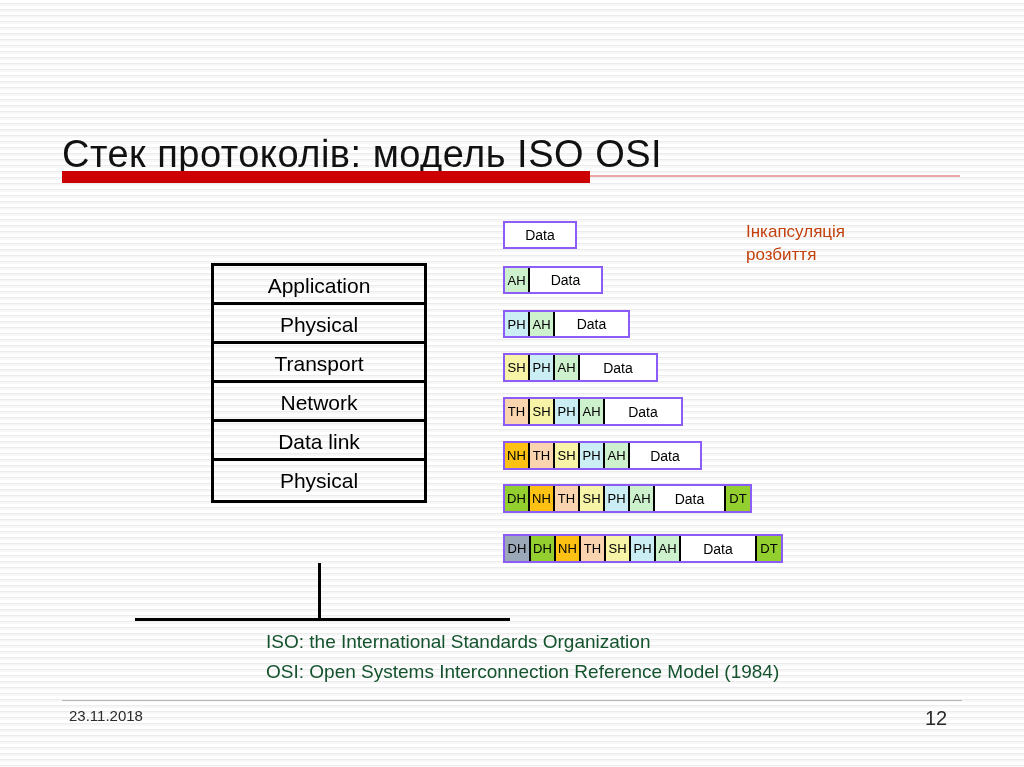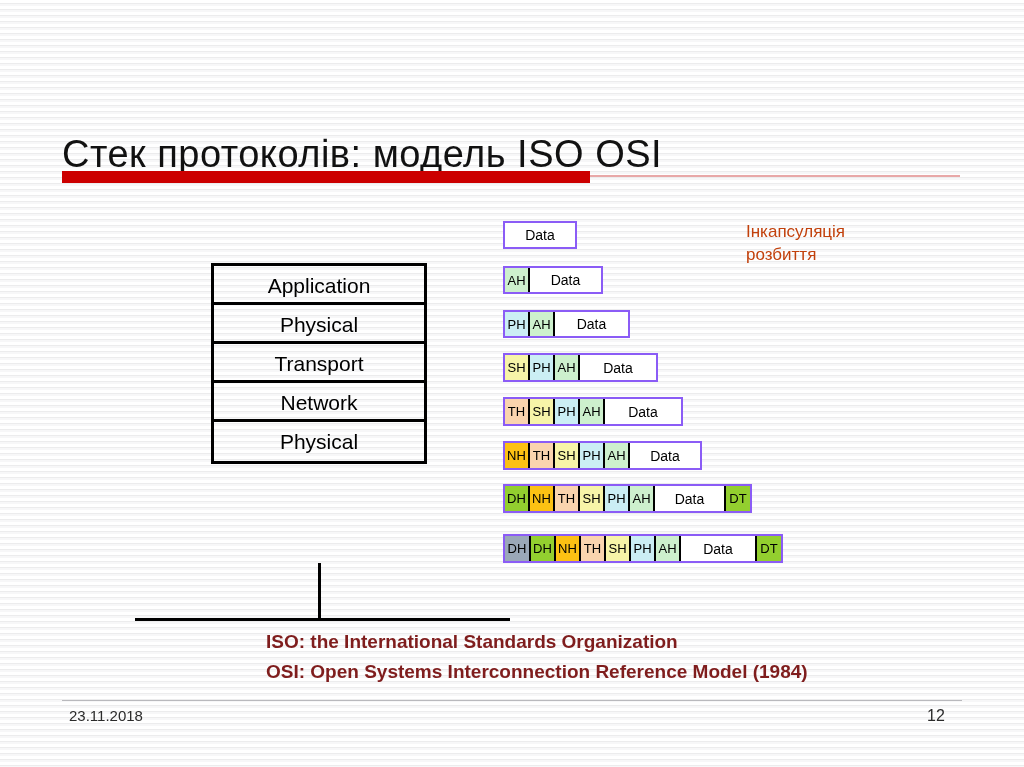--- a/index.html
+++ b/index.html
@@ -138,23 +138,22 @@
     color: #c2410c;
   }
 
   
   #captions {
     position: absolute;
     left: 266px;
     top: 627px;
     font-size: 19px;
     line-height: 30px;
-    color: #7f1d1d;
-    white-space: nowrap;
-    font-weight: bold;
+    color: #14532d;
+    white-space: nowrap;
   }
 
   
   #footer-rule {
     position: absolute;
     left: 62px;
     top: 700px;
     width: 900px;
     height: 1px;
     background: #b9b9bd;
@@ -165,36 +164,37 @@
     top: 707px;
     font-size: 15px;
     color: #2b2b2b;
   }
   #footer-page {
     position: absolute;
     left: 912px;
     top: 707px;
     width: 48px;
     text-align: center;
-    font-size: 16px;
+    font-size: 20px;
     color: #2b2b2b;
   }
 </style>
 </head>
 <body>
 
 <h1 id="slide-title">Стек протоколів: модель ISO OSI</h1>
 <div id="title-rule-thin"></div>
 <div id="title-rule-thick"></div>
 
 <div id="osi-stack">
     <div class="osi-layer">Application</div>
     <div class="osi-layer">Physical</div>
     <div class="osi-layer">Transport</div>
     <div class="osi-layer">Network</div>
+    <div class="osi-layer">Data link</div>
     <div class="osi-layer">Physical</div>
   </div>
 <div id="stack-drop-line"></div>
 <div id="stack-base-line"></div>
 
 <div id="encapsulation">
     <div class="pdu-row" style="top: 0px; left: 0px; height: 24px;">
       <div class="pdu-cell data" style="background: rgb(255, 255, 255); width: 70px; flex: 0 0 70px;">Data</div>
     </div>
     <div class="pdu-row" style="top: 45px; left: 0px; height: 24px;">

